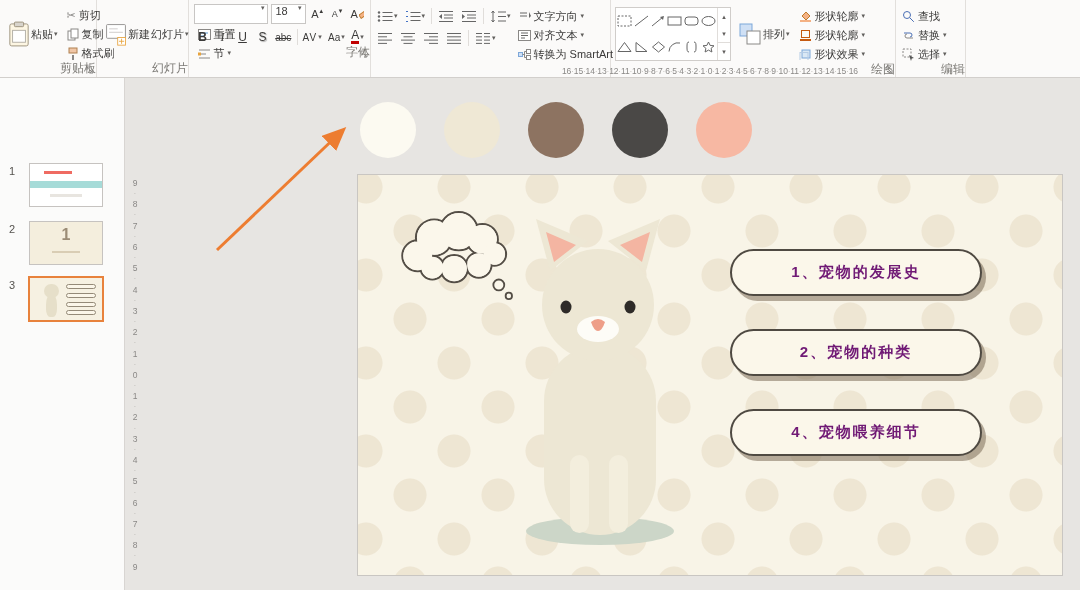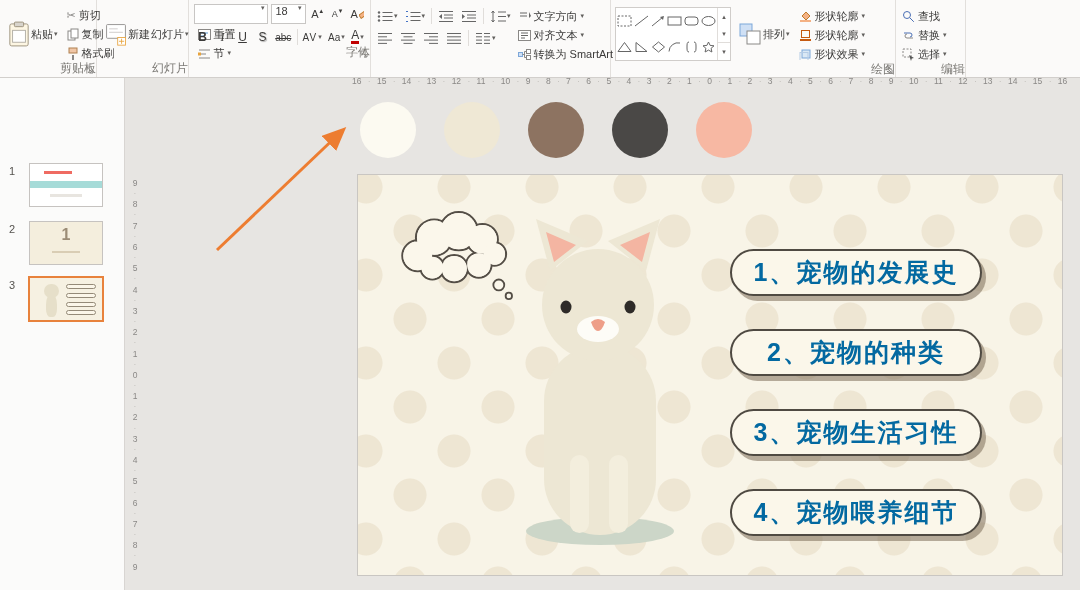--- a/index.html
+++ b/index.html
@@ -46,41 +46,41 @@
   .mini2{background:#f4eedd}
   .m2-num{position:absolute;left:0;right:0;top:4px;text-align:center;font-size:16px;font-weight:bold;color:#9b8c76}
   .m2-line{position:absolute;left:30%;right:30%;top:70%;height:5%;background:#d9cdb4}
   .mini3{background:#f6f1e2}
   .m3-cat-body{position:absolute;left:22%;top:38%;width:16%;height:55%;background:#e6dfc9;border-radius:45%45% 35% 35%}
   .m3-cat-head{position:absolute;left:20%;top:14%;width:20%;height:34%;background:#e6dfc9;border-radius:50%}
   .m3-pill{position:absolute;left:50%;right:8%;height:5px;border:1px solid #948a78;border-radius:3px;background:#fbf6e9}
 
   
   .canvas{position:absolute;left:126px;top:78px;right:0;bottom:0;background:#e7e5e2}
-  .h-ruler{position:absolute;left:352px;top:75px;width:716px;height:12px;display:flex;justify-content:space-between;align-items:center;font-size:8.5px;color:#8a8886}
+  .h-ruler{position:absolute;left:352px;top:65px;width:716px;height:12px;display:flex;justify-content:center;align-items:center;font-size:8.5px;color:#8a8886}
   .v-ruler{position:absolute;left:128px;top:178px;width:14px;height:394px;display:flex;flex-direction:column;justify-content:space-between;align-items:center;font-size:8.5px;color:#8a8886}
   .tick{color:#b9b6b2;font-size:7px}
 
   
   .swatches{position:absolute;left:360px;top:102px;display:flex;gap:28px}
   .swatch{width:56px;height:56px;border-radius:50%}
   .arrow-svg{position:absolute;left:205px;top:118px;pointer-events:none}
 
   
   .slide{position:absolute;left:358px;top:175px;width:704px;height:400px;background-color:#f8f4e7;
     background-image:radial-gradient(circle,#eee6d3 16px,rgba(0,0,0,0) 17px),radial-gradient(circle,#eee6d3 16px,rgba(0,0,0,0) 17px);
     background-size:88px 88px;background-position:8px 12px,52px 56px;box-shadow:0 0 0 1px #c9c6c2}
   .cloud-wrap{position:absolute;left:34px;top:28px;width:128px;height:104px}
   .cloud-title{position:absolute;left:0;top:30px;width:118px;text-align:center;font-size:25px;font-weight:bold;color:#4a443b;letter-spacing:14px;text-indent:14px}
   .cat{position:absolute;left:150px;top:42px}
   .toc{position:absolute;left:372px;top:74px;width:252px;display:flex;flex-direction:column;gap:33px}
   .pill{position:relative;height:47px;background:#fbf7ea;border:2.5px solid #4f4a42;border-radius:26px;
     box-shadow:4px 5px 0 rgba(125,110,90,.55);display:flex;align-items:center;justify-content:center}
   .pill::before{content:"";position:absolute;left:4px;top:5px;right:-7px;bottom:-8px;border:1.6px dashed #eba98f;border-radius:30px;z-index:-1}
-  .pill span{font-size:25px;font-weight:bold;color:#0369a1;letter-spacing:2px;white-space:nowrap}
+  .pill span{font-size:15px;font-weight:bold;color:#701a75;letter-spacing:2px;white-space:nowrap}
 </style>
 </head>
 <body>
 
 <div class="app">
 
   <div class="ribbon">
 
     <div class="rgroup" style="width:97px">
       <div class="gc">
@@ -645,21 +645,18 @@
     </svg>
 
     <div class="toc">
         <div class="pill">
           <span>1、宠物的发展史</span>
         </div>
         <div class="pill">
           <span>2、宠物的种类</span>
         </div>
         <div class="pill">
-          <span>3、宠物生活习性</span>
-        </div>
-        <div class="pill">
           <span>4、宠物喂养细节</span>
         </div>
       </div>
   </div>
 
 </div>
 
 </body></html>

